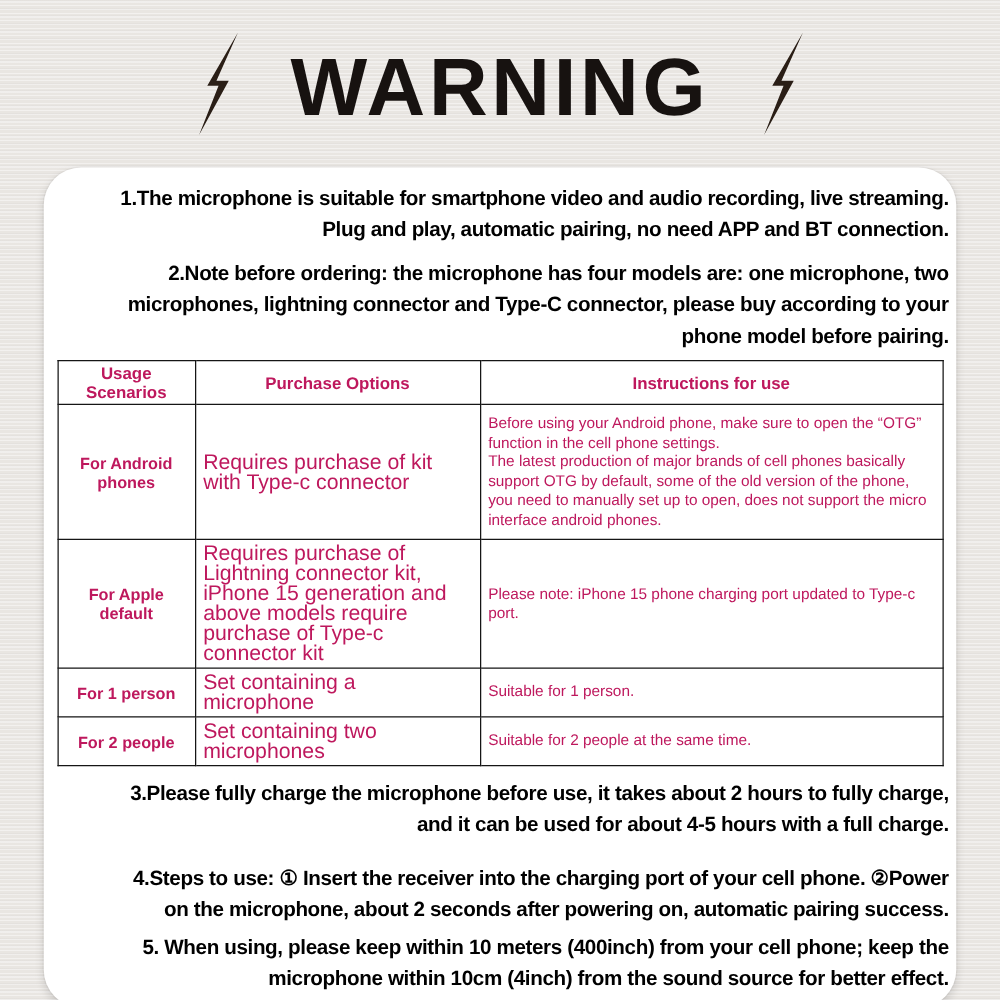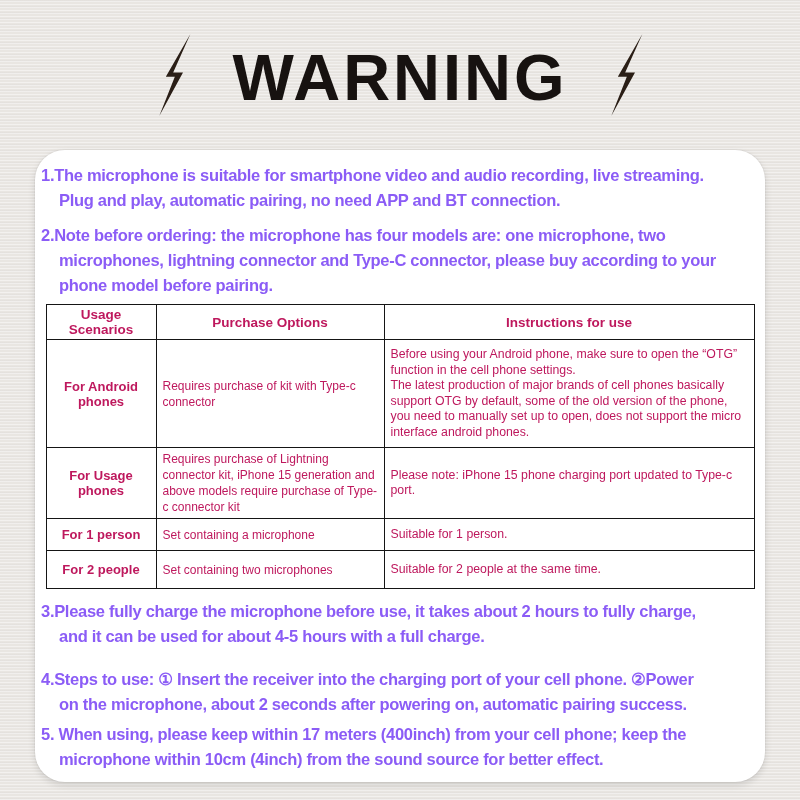--- a/index.html
+++ b/index.html
@@ -9,21 +9,21 @@
     background-color: #e9e6e2;
     background-image:
       repeating-linear-gradient(0deg, rgba(255,255,255,0.45) 0px, rgba(255,255,255,0.45) 1px, transparent 1px, transparent 3px),
       repeating-linear-gradient(0deg, rgba(0,0,0,0.018) 0px, rgba(0,0,0,0.018) 2px, transparent 2px, transparent 6px);
     overflow: hidden;
   }
   .page { width: 800px; height: 800px; }
 
   
   .title-row {
-    height: 150px;
+    height: 134px;
     display: flex;
     align-items: center;
     justify-content: center;
     gap: 40px;
   }
   .page-title {
     font-size: 65px;
     font-weight: bold;
     letter-spacing: 3px;
     color: #171210;
@@ -38,21 +38,21 @@
   .card {
     width: 730px;
     margin: 0 auto;
     background: #ffffff;
     border-radius: 30px;
     box-shadow: 0 3px 7px rgba(0,0,0,0.13), 0 0 0 1px rgba(0,0,0,0.03);
     padding: 13px 6px 10px 6px;
   }
 
   
-  .note { color: #8b5cf6; }
+  .note { color: #000000; text-align: right; }
   .nline {
     font-size: 16.5px;
     font-weight: bold;
     line-height: 25px;
     letter-spacing: -0.3px;
     white-space: nowrap;
   }
   .nline.cont { padding-left: 18px; }
   .note-1 { margin-bottom: 10px; }
   .note-2 { margin-bottom: 6px; }
@@ -71,21 +71,21 @@
     border: 1.6px solid #151515;
     vertical-align: middle;
   }
   .usage-table th {
     font-size: 13.5px;
     font-weight: bold;
     height: 32px;
     text-align: center;
     padding: 2px 3px;
   }
-  .usage-table td { font-size: 12px; padding: 3px 6px; }
+  .usage-table td { font-size: 17px; padding: 3px 6px; }
   .usage-table td.scenario {
     font-weight: bold;
     font-size: 13px;
     text-align: center;
     padding: 2px;
   }
   .usage-table td.purchase { line-height: 16px; }
   .usage-table td.instructions {
     white-space: pre-line;
     line-height: 15.5px;
@@ -142,21 +142,21 @@
         </tr>
       </thead>
       <tbody>
         <tr class="row-android">
           <td class="scenario">For Android phones</td>
           <td class="purchase">Requires purchase of kit with Type-c connector</td>
           <td class="instructions">Before using your Android phone, make sure to open the “OTG” function in the cell phone settings.
 The latest production of major brands of cell phones basically support OTG by default, some of the old version of the phone, you need to manually set up to open, does not support the micro interface android phones.</td>
         </tr>
         <tr class="row-apple">
-          <td class="scenario">For Usage phones</td>
+          <td class="scenario">For Apple default</td>
           <td class="purchase">Requires purchase of Lightning connector kit, iPhone 15 generation and above models require purchase of Type-c connector kit</td>
           <td class="instructions">Please note: iPhone 15 phone charging port updated to Type-c port.</td>
         </tr>
         <tr class="row-one">
           <td class="scenario">For 1 person</td>
           <td class="purchase">Set containing a microphone</td>
           <td class="instructions">Suitable for 1 person.</td>
         </tr>
         <tr class="row-two">
           <td class="scenario">For 2 people</td>
@@ -170,18 +170,18 @@
       <div class="nline">3.Please fully charge the microphone before use, it takes about 2 hours to fully charge,</div>
       <div class="nline cont">and it can be used for about 4-5 hours with a full charge.</div>
     </section>
 
     <section class="note note-4">
       <div class="nline">4.Steps to use: ① Insert the receiver into the charging port of your cell phone. ②Power</div>
       <div class="nline cont">on the microphone, about 2 seconds after powering on, automatic pairing success.</div>
     </section>
 
     <section class="note note-5">
-      <div class="nline">5. When using, please keep within 17 meters (400inch) from your cell phone; keep the</div>
+      <div class="nline">5. When using, please keep within 10 meters (400inch) from your cell phone; keep the</div>
       <div class="nline cont">microphone within 10cm (4inch) from the sound source for better effect.</div>
     </section>
 
   </main>
 </div>
 
 </body></html>

